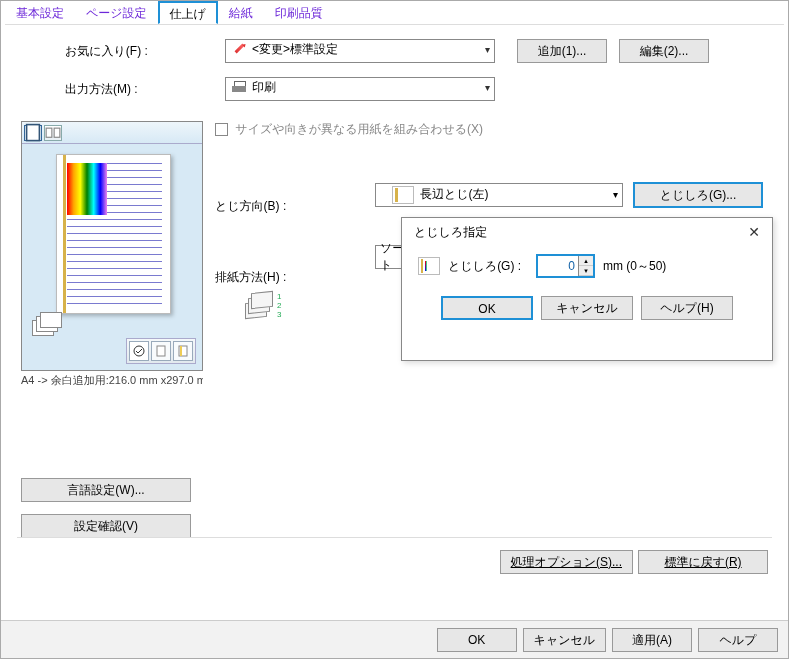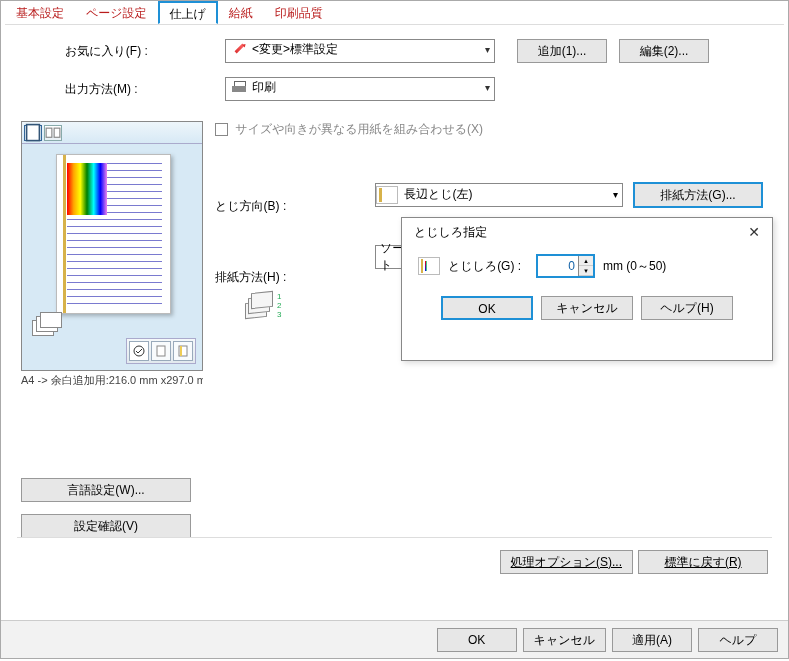--- a/index.html
+++ b/index.html
@@ -21,21 +21,21 @@
     height: 24px;
     position: absolute;
     top: 0; left: 0;
   }
   .tab {
     padding: 4px 10px 4px 10px;
     border: 1px solid transparent;
     border-bottom: none;
     cursor: default;
     background: #fff;
-    color: #b91c1c;
+    color: #6d28d9;
     font-size: 12px;
     height: 23px;
     line-height: 15px;
   }
   .tab.active {
     border: 2px solid #1e90d6;
     border-bottom: 1px solid #fff;
     color: #000;
     position: relative;
     z-index: 2;
@@ -141,21 +141,21 @@
   .pgroup .pitem svg{width:12px;height:12px;}
   .preview-caption { position:absolute; top: 348px; left:16px; width:182px; font-size:11px; color:#444; overflow:hidden; white-space:nowrap;}
   .right-pane { position:absolute; top:96px; left:210px; right:16px; }
   .chk {
     width:13px;height:13px;border:1px solid #888;display:inline-block;
     vertical-align:middle;margin-right:4px;background:#fff;
   }
   .chklabel { color:#888; }
   .row2 { display:flex; align-items:center; margin-top: 20px;}
   .row2 .lbl { width:160px;margin-top:24px;}
-  .combo2 { border:1px solid #888; height:24px; display:flex; align-items:center; width:248px; padding:0 4px 0 0; background:#fff;}
+  .combo2 { border:1px solid #888; height:24px; display:flex; align-items:center; width:248px; padding:0 4px 0 16px; background:#fff;}
   .combo2 .caret{margin-left:auto;font-size:10px;}
   .combo-icon{
     width:22px; height:18px; margin-right:6px;
     border:1px solid #bbb; background:#fff; position:relative;
   }
   .combo-icon::before{content:"";position:absolute;left:2px;top:1px;bottom:1px;width:3px;background:#d7b24a;}
   .gutter-btn { margin-left:10px; border:2px solid #1e90d6; background:#e7e7e7; height:26px; min-width:130px; line-height:22px; text-align:center;}
   .sort-combo-stub{border:1px solid #888; height:24px; width:34px; display:flex; align-items:center; padding-left:4px; background:#fff;}
   .collate-icon{
     width:30px;height:28px;position:relative;margin-left:30px;margin-top:6px;
@@ -313,21 +313,21 @@
         <span class="chklabel">サイズや向きが異なる用紙を組み合わせる(X)</span>
       </div>
 
       <div class="row2" style="margin-top:36px;">
         <div class="lbl">とじ方向(B) :</div>
         <div class="combo2">
           <span class="combo-icon"></span>
           <span>長辺とじ(左)</span>
           <span class="caret">▾</span>
         </div>
-        <div class="gutter-btn">排紙方法(G)...</div>
+        <div class="gutter-btn">とじしろ(G)...</div>
       </div>
 
       <div class="row2" style="margin-top:30px; align-items:flex-start;">
         <div class="lbl">排紙方法(H) :</div>
         <div>
           <div class="sort-combo-stub">
             <span>ソート</span>
           </div>
         </div>
       </div>

